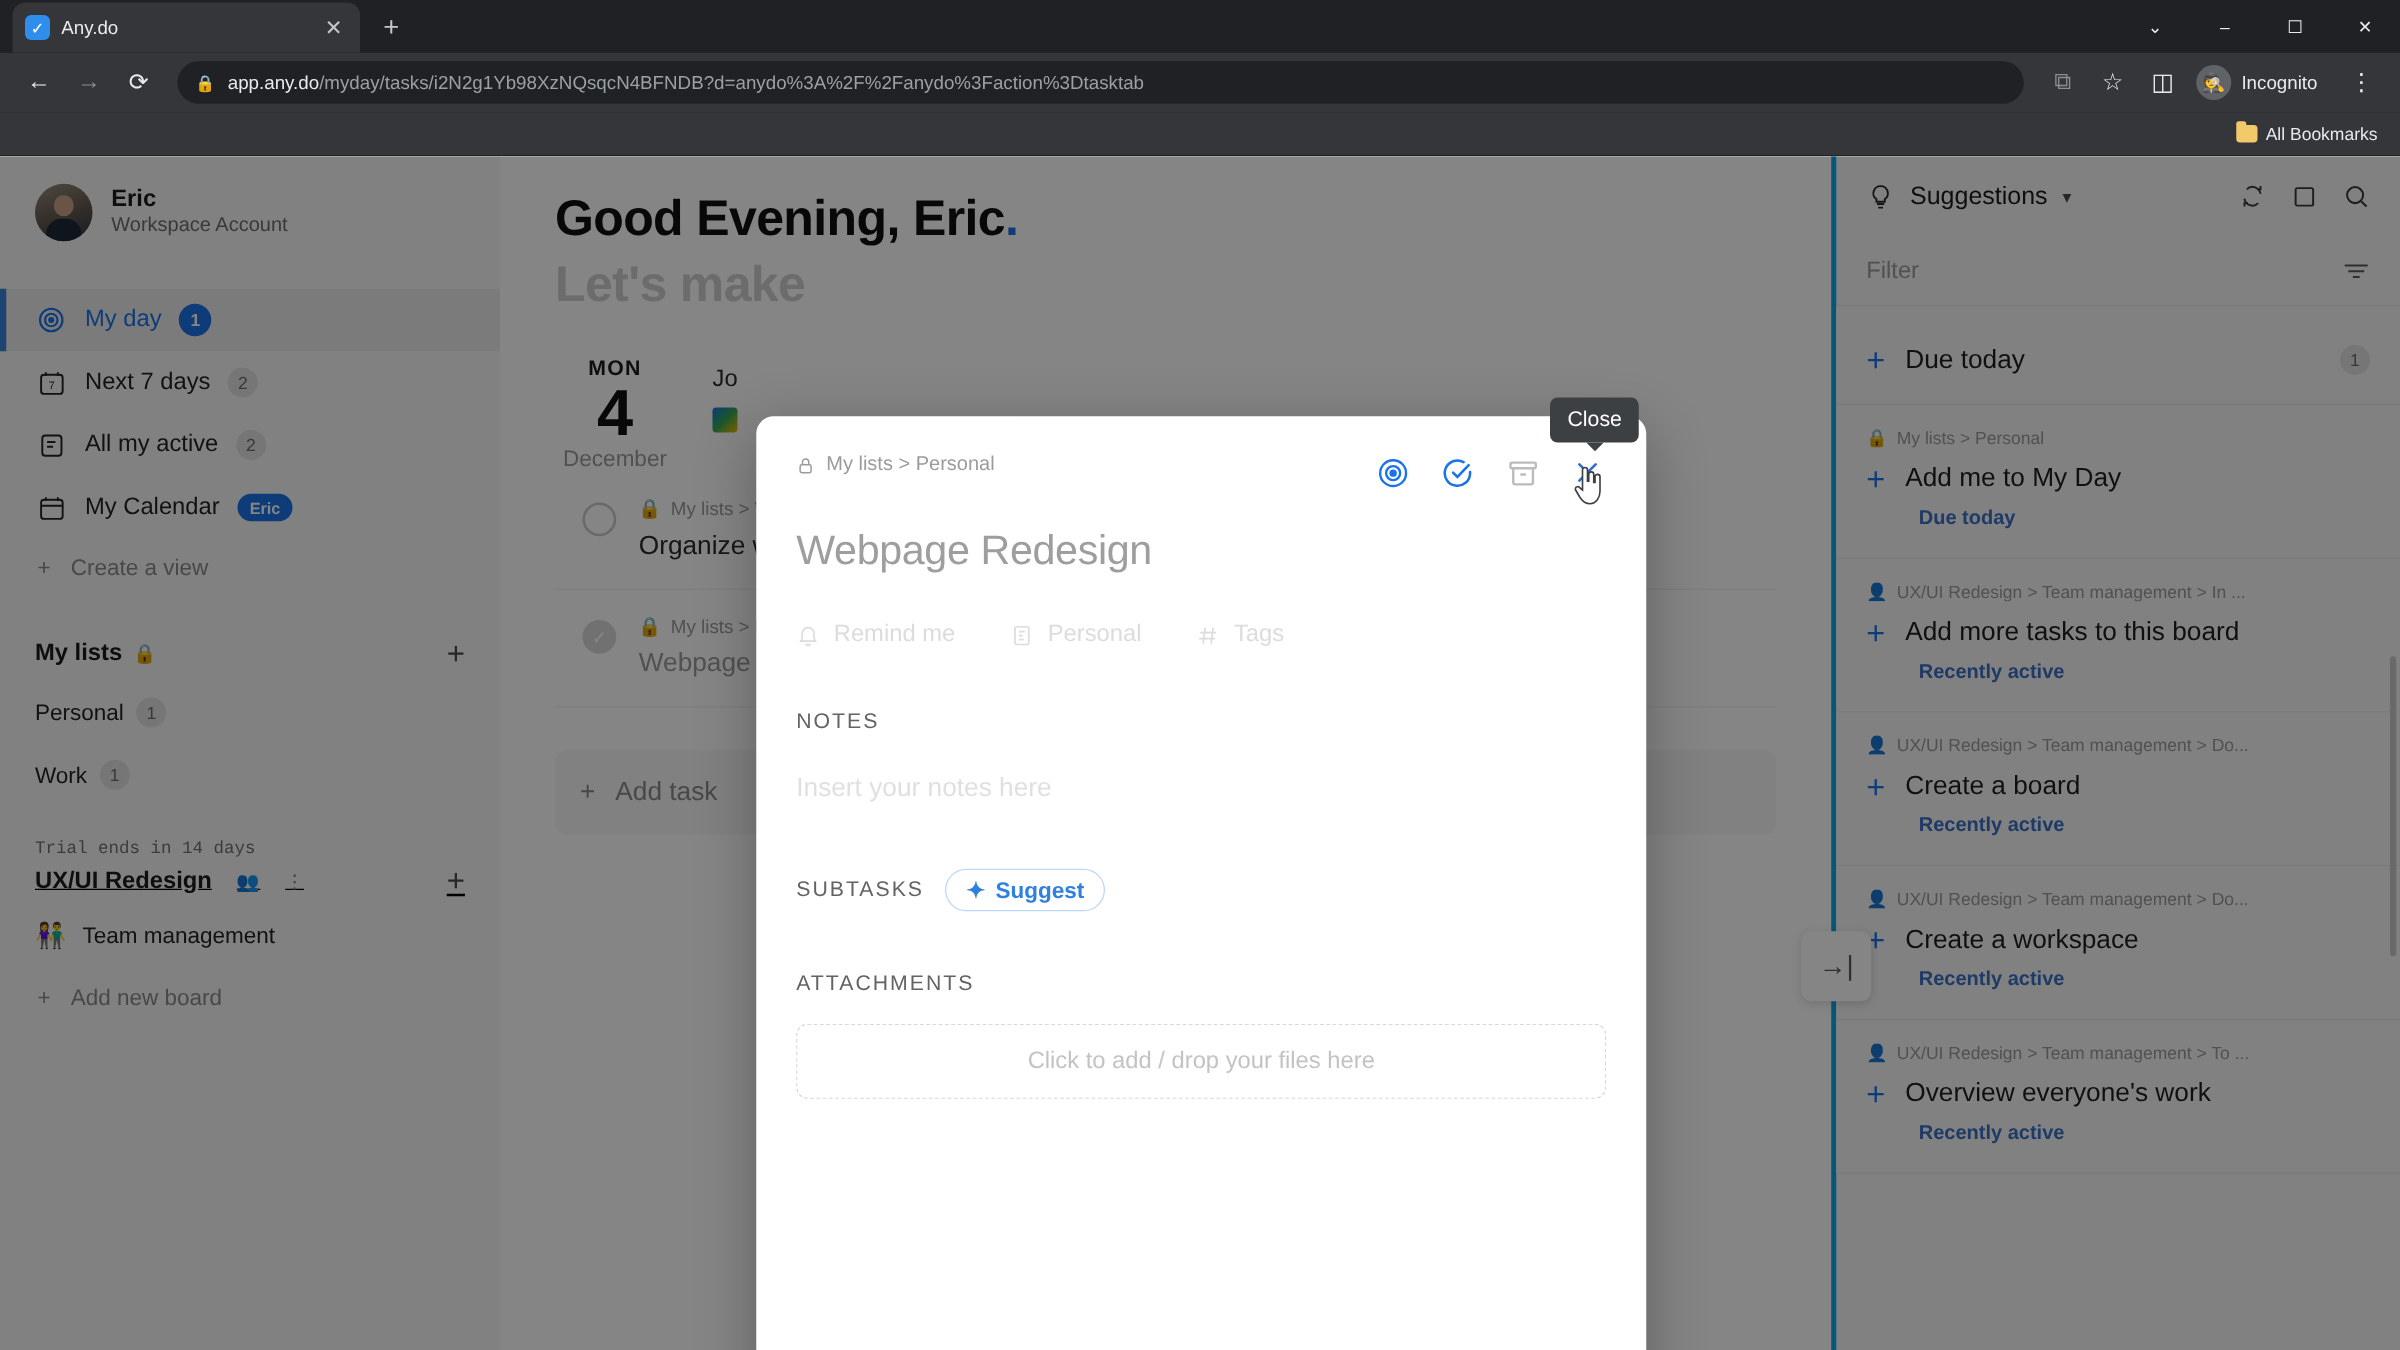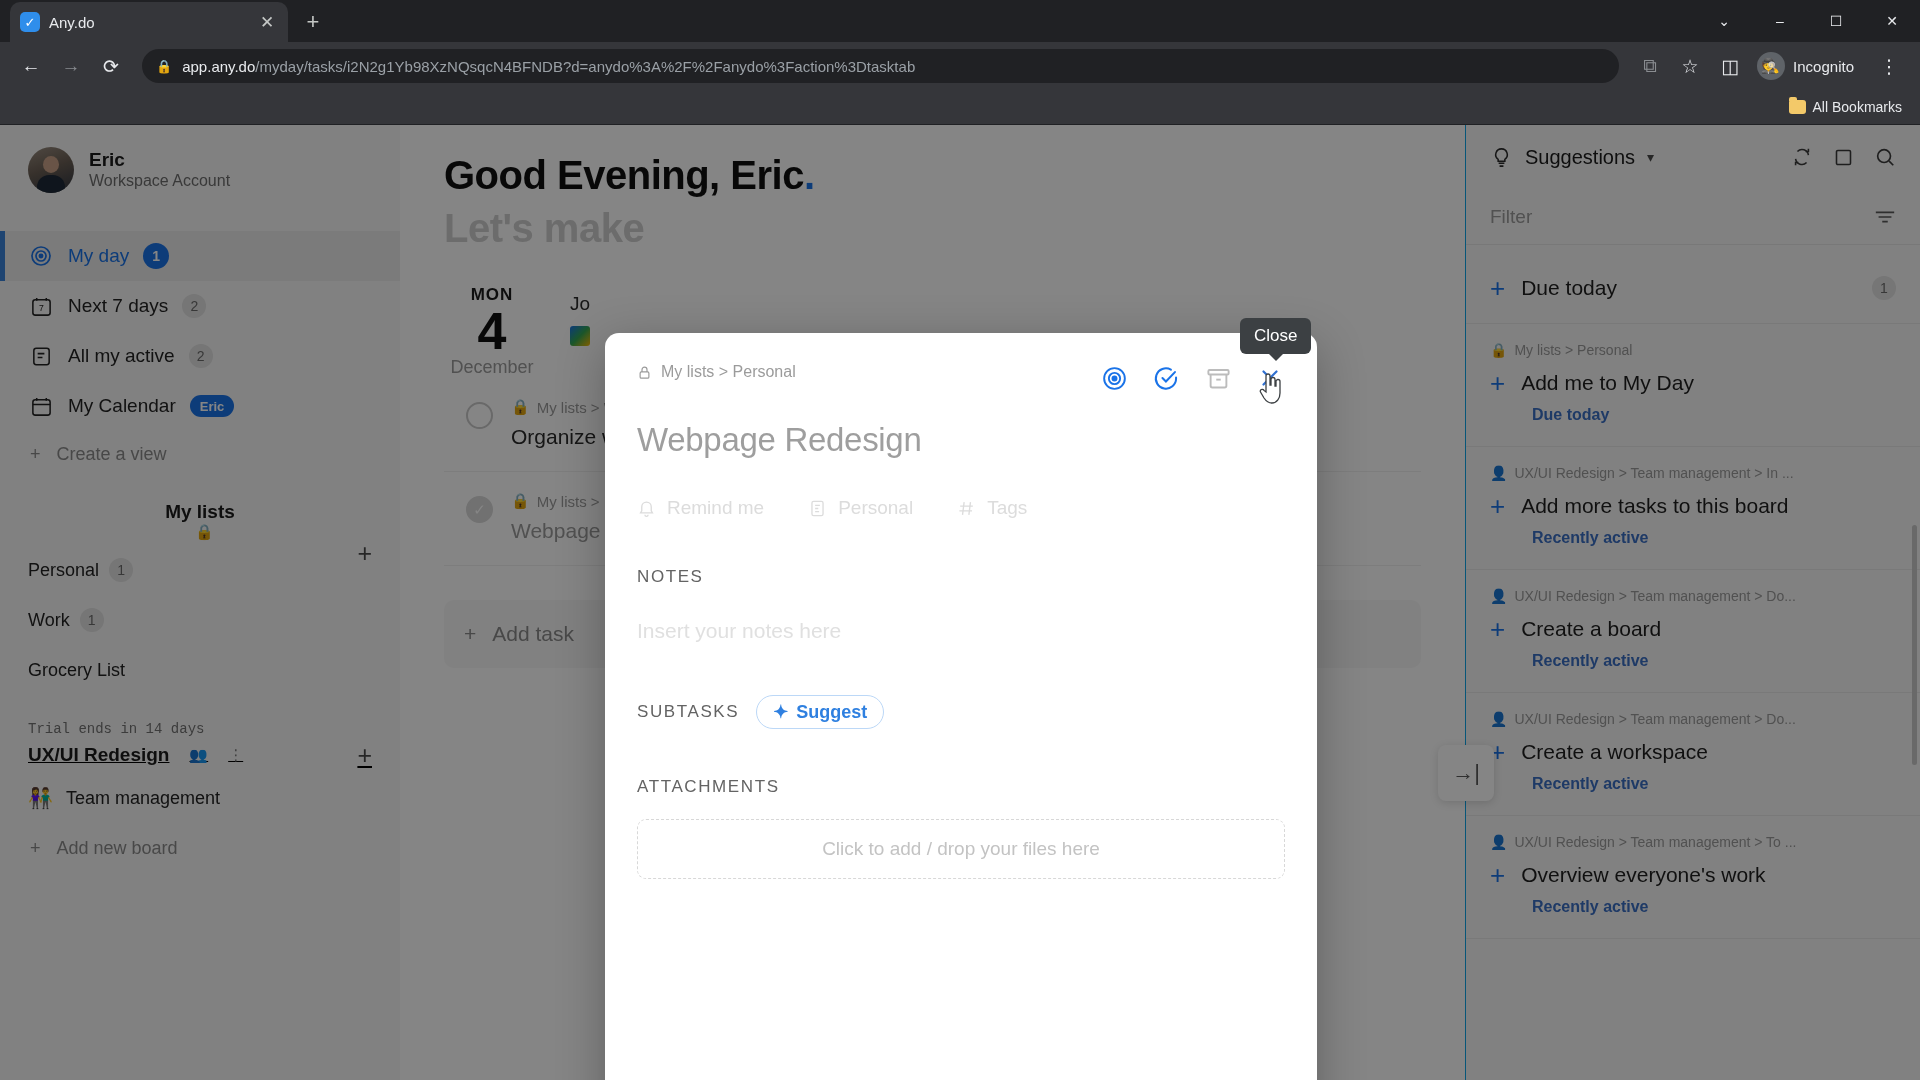--- a/index.html
+++ b/index.html
@@ -65,21 +65,21 @@
 
   .nav-item { display: flex; align-items: center; gap: 14px; height: 50px; padding: 0 28px; font-size: 19px; color: #242424; position: relative; }
   .nav-item.active { color: #1a73e8; background: #ececec; }
   .nav-item.active:before { content:''; position:absolute; left:0; top:0; bottom:0; width:5px; background:#3b82d9; }
   .nav-ic { width: 26px; height: 26px; flex: none; display: flex; align-items: center; justify-content: center; }
   .badge-blue { background: #1a73e8; color: #fff; font-size: 14px; min-width: 26px; height: 26px; border-radius: 13px; display: flex; align-items: center; justify-content: center; padding: 0 8px; font-weight: 600; }
   .badge-gray { background: #e2e2e2; color: #6c6c6c; font-size: 14px; min-width: 24px; height: 24px; border-radius: 12px; display: flex; align-items: center; justify-content: center; padding: 0 7px; }
   .badge-beta { background: #1a73e8; color: #fff; font-size: 13px; height: 22px; border-radius: 11px; display: flex; align-items: center; justify-content: center; padding: 0 10px; font-weight: 600; }
   .nav-add { display: flex; align-items: center; gap: 16px; height: 46px; padding: 0 30px; font-size: 18px; color: #8b8b8b; }
 
-  .sec-head { display: flex; align-items: center; padding: 0 28px; height: 44px; margin-top: 24px; flex-direction: column; }
+  .sec-head { display: flex; align-items: center; padding: 0 28px; height: 44px; margin-top: 24px; }
   .sec-title { font-size: 19px; font-weight: 700; color: #1b1b1b; }
   .sec-lock { margin-left: 9px; color: #7d7d7d; font-size: 15px; }
   .sec-plus { margin-left: auto; color: #4a4a4a; font-size: 25px; line-height: 1; }
   .list-item { display: flex; align-items: center; gap: 10px; height: 50px; padding: 0 28px; font-size: 18px; color: #242424; }
   .trial { font-size: 14px; color: #737373; padding: 0 28px; margin-top: 26px; font-family: Liberation Mono, monospace; }
   .ws-head { display: flex; align-items: center; padding: 0 28px; height: 36px; gap: 20px; text-decoration: underline; }
   .ws-title { font-size: 19px; font-weight: 700; color: #1b1b1b; }
   .ws-ic { color: #7d7d7d; font-size: 15px; }
   .board-item { display: flex; align-items: center; gap: 13px; height: 50px; padding: 0 28px; font-size: 18px; color: #242424; }
   .board-emoji { font-size: 20px; }
@@ -103,21 +103,21 @@
 
   .task-row { display: flex; align-items: flex-start; gap: 18px; padding: 20px 0 22px 22px; border-bottom: 1px solid #efefef; }
   .task-circle { width: 27px; height: 27px; border-radius: 50%; border: 2px solid #c9c9c9; flex: none; margin-top: 4px; }
   .task-circle.done { background: #d8d8d8; border-color: #d8d8d8; display: flex; align-items: center; justify-content: center; color: #fff; font-size: 15px; }
   .task-crumb { font-size: 15px; color: #9b9b9b; display: flex; align-items: center; gap: 7px; }
   .task-name { font-size: 21px; color: #2b2b2b; margin-top: 9px; }
   .task-name.done { color: #9b9b9b; }
   .addtask { display: flex; align-items: center; gap: 16px; margin-top: 34px; padding: 22px 0 22px 20px; background: #f7f7f7; border-radius: 10px; color: #8b8b8b; font-size: 21px; }
 
   
-  .rpanel { position: absolute; right: 0; top: 0; width: 455px; height: 955px; background: #f7f7f7; border-left: 1px solid #0ea5e9; }
+  .rpanel { position: absolute; right: 0; top: 0; width: 455px; height: 955px; background: #f7f7f7; border-left: 4px solid #0ea5e9; }
   .rp-head { display: flex; align-items: center; padding: 0 24px; height: 64px; gap: 12px; }
   .rp-title { font-size: 20px; color: #1b1b1b; }
   .rp-caret { color: #4a4a4a; font-size: 14px; }
   .rp-icons { margin-left: auto; display: flex; align-items: center; gap: 20px; color: #3b3b3b; font-size: 20px; }
   .rp-filter { display: flex; align-items: center; padding: 0 24px; height: 56px; border-bottom: 1px solid #e6e6e6; }
   .rp-filter-ph { font-size: 19px; color: #9b9b9b; }
   .rp-filter-ic { margin-left: auto; color: #5a5a5a; font-size: 18px; }
 
   .sug-card { padding: 18px 24px 22px 24px; border-bottom: 1px solid #e9e9e9; background: #f7f7f7; }
   .sug-crumb { font-size: 14px; color: #9b9b9b; display: flex; align-items: center; gap: 7px; white-space: nowrap; overflow: hidden; }
@@ -273,23 +273,20 @@
       </div>
 
       <div class="list-item">
         <span>Personal</span>
         <span class="badge-gray">1</span>
       </div>
       <div class="list-item">
         <span>Work</span>
         <span class="badge-gray">1</span>
       </div>
-      <div class="list-item">
-        <span>Grocery List</span>
-      </div>
 
       <div class="trial">Trial ends in 14 days</div>
       <div class="ws-head">
         <span class="ws-title">UX/UI Redesign</span>
         <span class="ws-ic">👥</span>
         <span class="ws-ic">⋮</span>
         <span class="sec-plus">+</span>
       </div>
 
       <div class="board-item">

